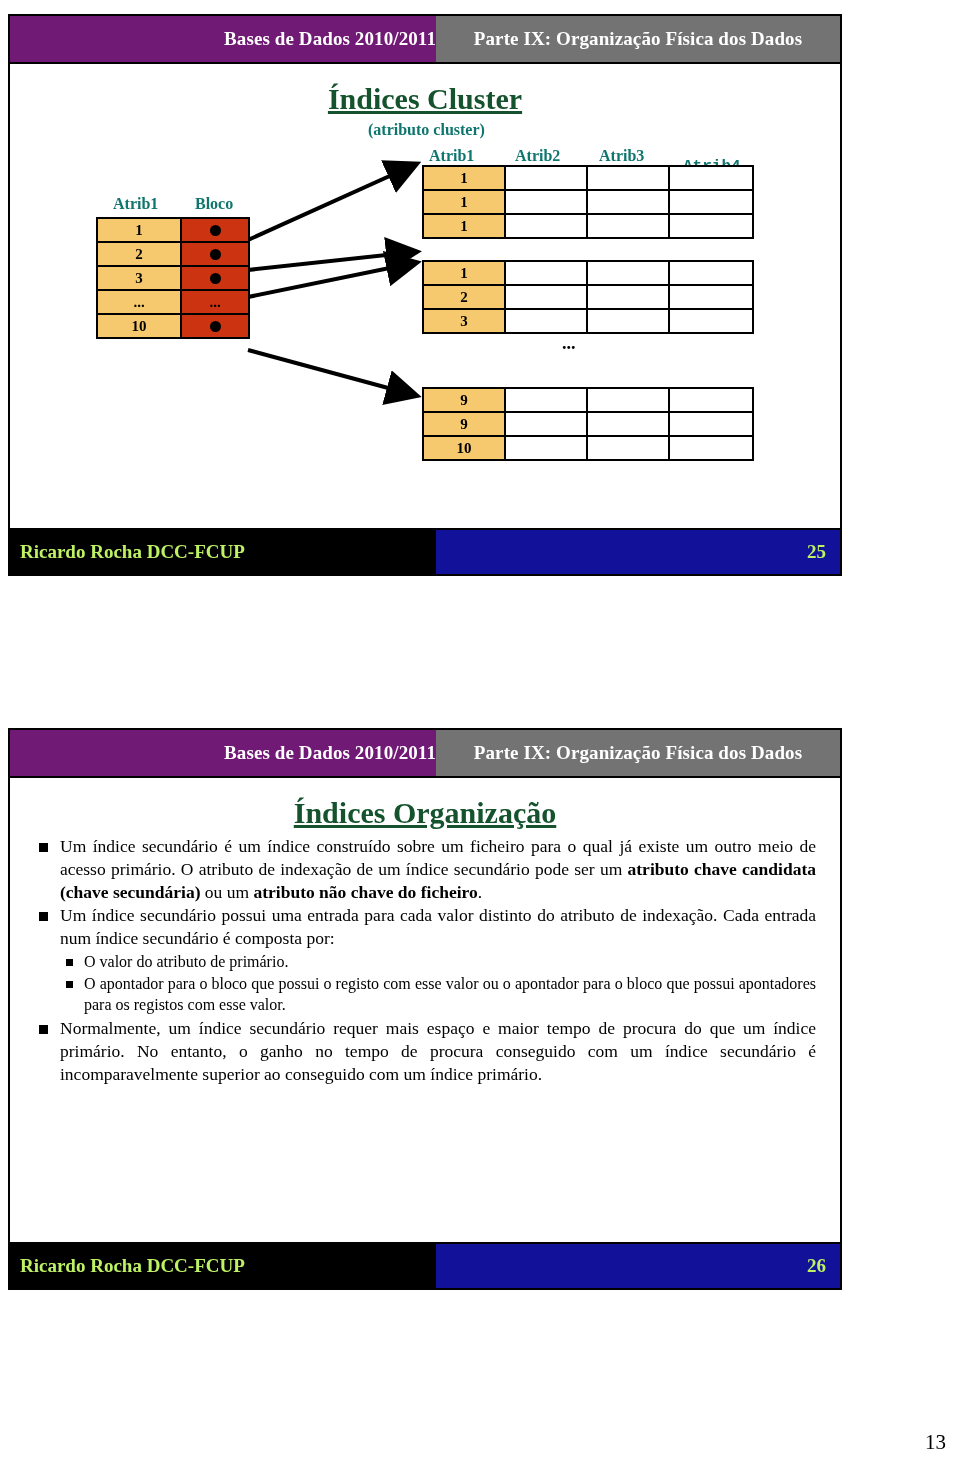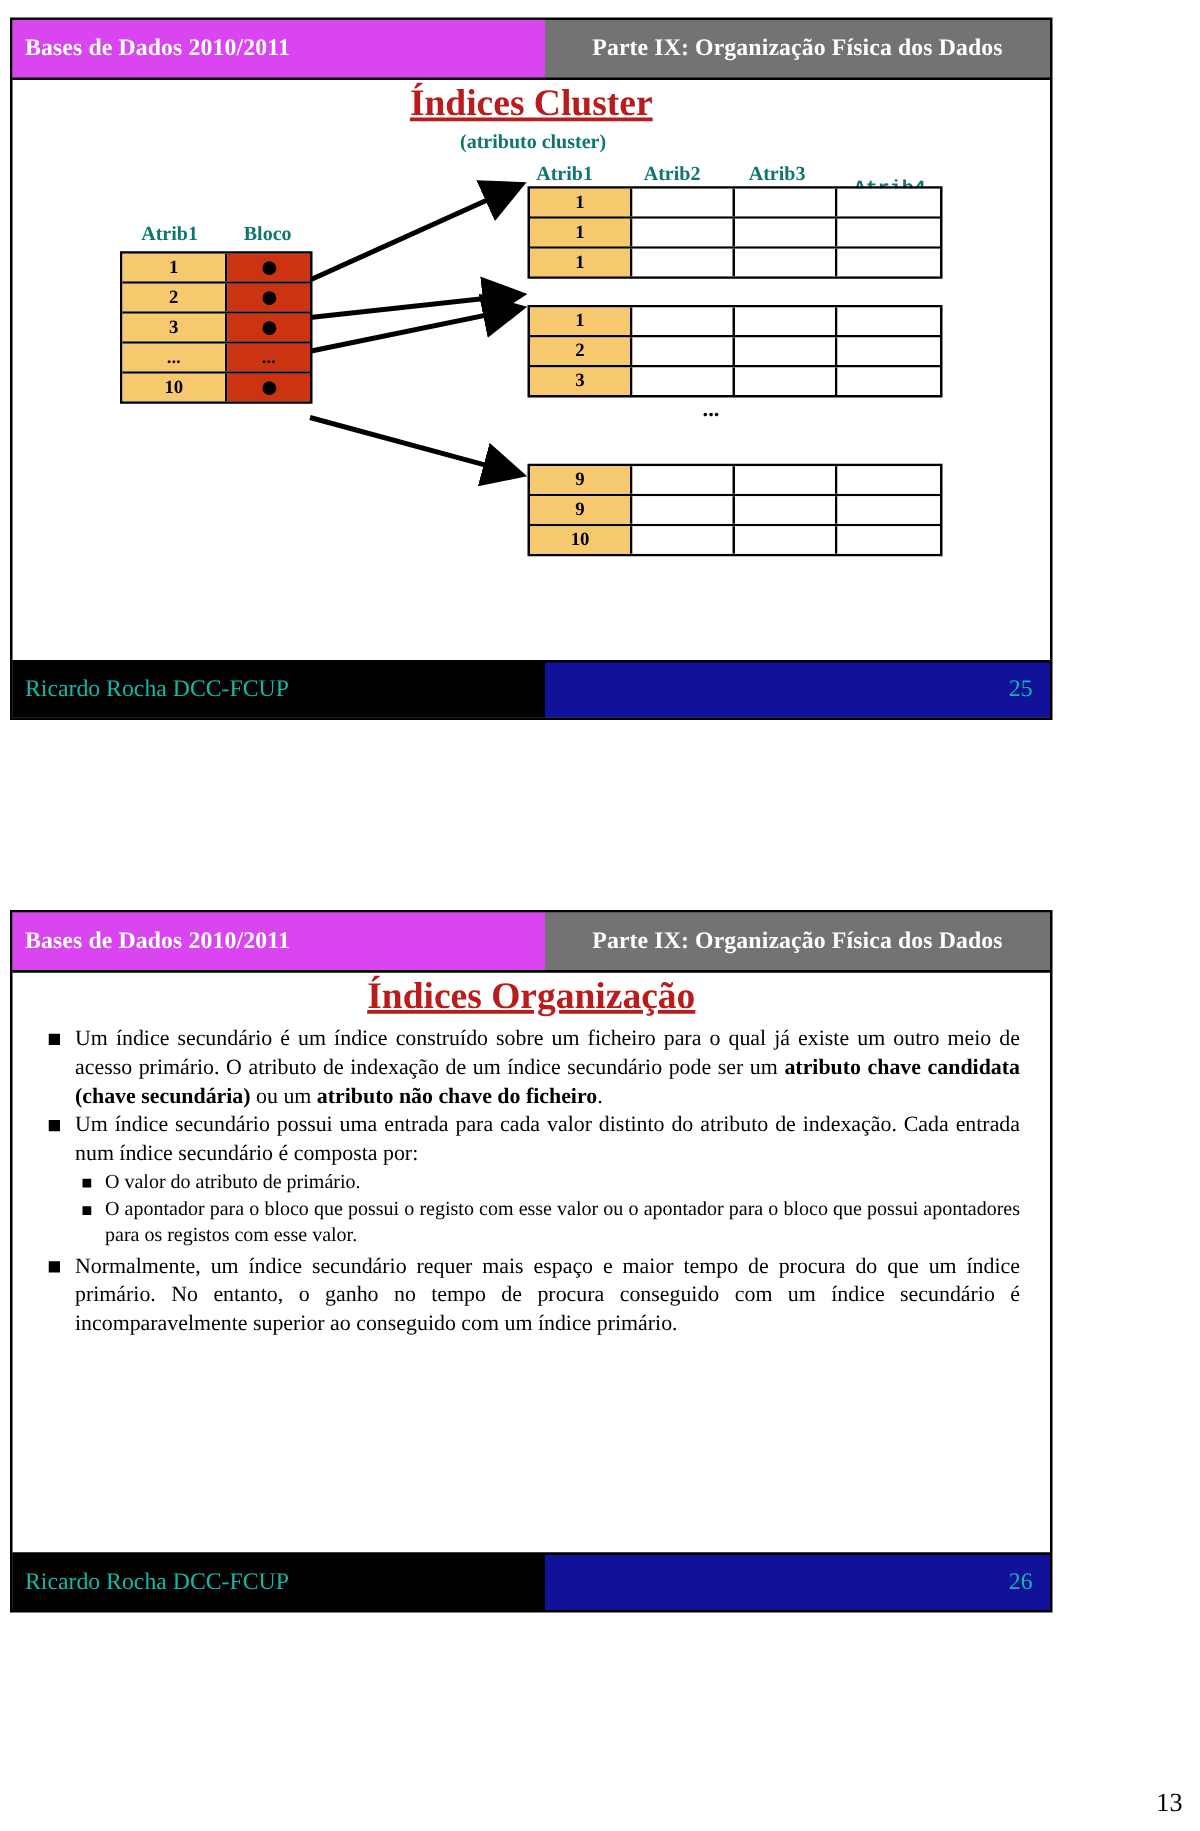--- a/index.html
+++ b/index.html
@@ -30,25 +30,26 @@
   .slide-header {
     position: relative;
     height: 46px;
     background: #000000;
     border-bottom: 2px solid #000000;
   }
   .hdr-left {
     position: absolute;
     left: 0; top: 0; bottom: 0;
     width: 426px;
-    background: #d946ef;
+    background: #701a75;
     display: flex;
     align-items: center;
     padding-left: 10px;
     box-sizing: border-box;
+    justify-content: flex-end;
   }
   .hdr-right {
     position: absolute;
     left: 426px; top: 0; bottom: 0; right: 0;
     background: #737373;
     display: flex;
     align-items: center;
     justify-content: center;
     box-sizing: border-box;
     font-family: Liberation Serif, serif;
@@ -82,34 +83,34 @@
     position: absolute;
     left: 426px; top: 0; bottom: 0; right: 0;
     background: #111199;
     display: flex;
     align-items: center;
     justify-content: flex-end;
     padding-right: 14px;
     box-sizing: border-box;
   }
   .ftr-text {
-    color: #14b8a6;
-    font-weight: normal;
+    color: #bef264;
+    font-weight: bold;
     font-size: 19px;
     white-space: nowrap;
   }
 
   .slide-title {
     text-align: center;
-    color: #b91c1c;
+    color: #14532d;
     font-weight: bold;
     font-size: 30px;
     text-decoration: underline;
     margin: 0;
-    padding-top: 2px;
+    padding-top: 18px;
     line-height: 1.1;
   }
 
   
   .diagram {
     position: relative;
     height: 420px;
   }
   .diagram svg { position: absolute; left: 0; top: 0; }
 

